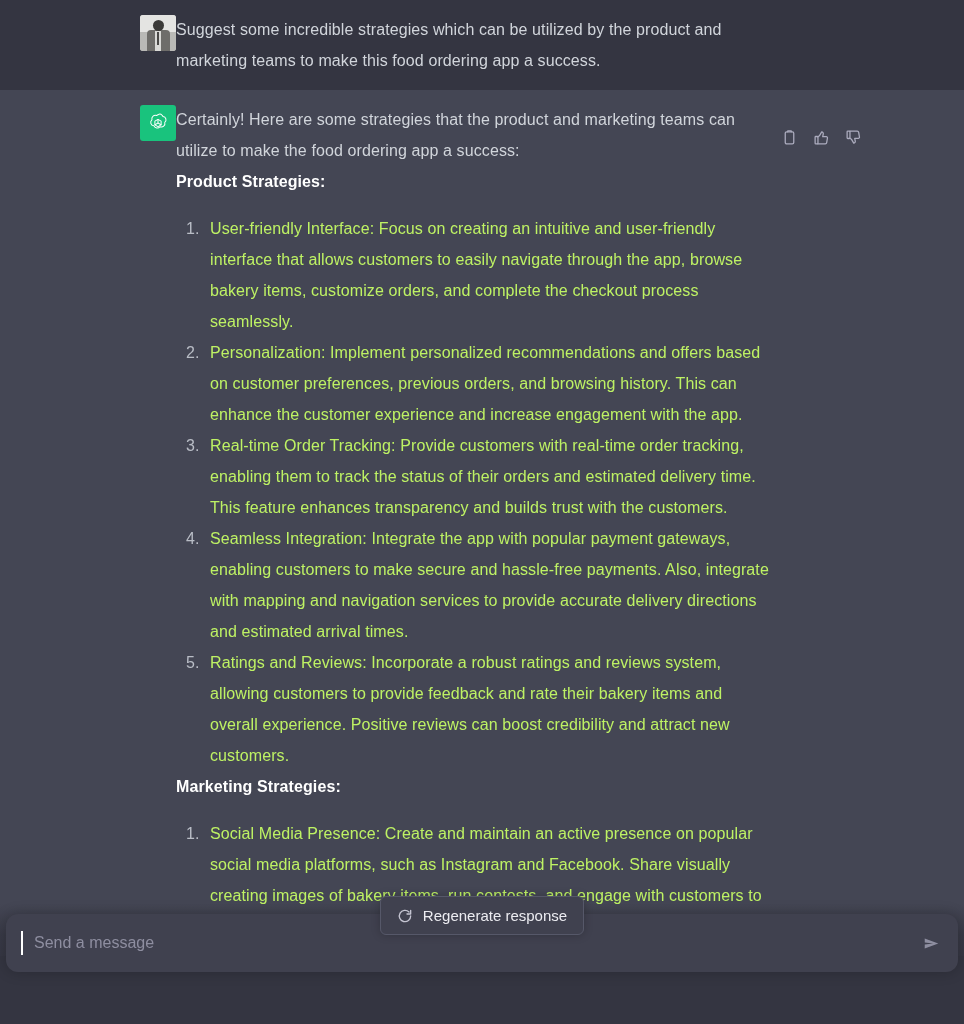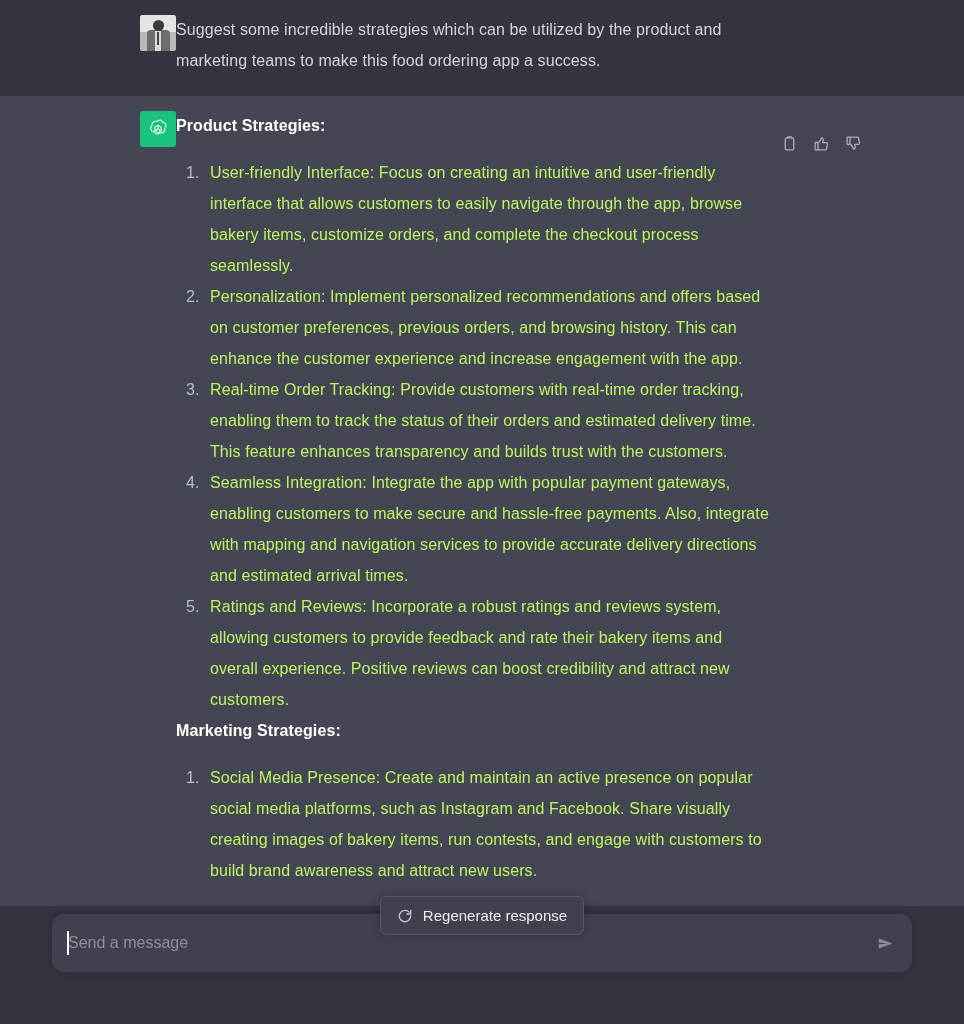--- a/index.html
+++ b/index.html
@@ -26,21 +26,21 @@
     justify-content: center;
     position: relative;
   }
   .msg-row.user      { background: #343541; }
   .msg-row.assistant { background: #444654; }
 
   .msg-inner {
     position: relative;
     width: 768px;
     display: flex;
-    padding: 14px 0 20px 0;
+    padding: 14px 0 14px 0;
   }
 
   .avatar-col {
     width: 78px;
     flex: 0 0 78px;
     display: flex;
     justify-content: flex-end;
     padding-top: 1px;
   }
 
@@ -161,27 +161,28 @@
                  #343541 58%,
                  #343541 100%);
     z-index: 5;
     display: flex;
     justify-content: center;
     align-items: flex-start;
     padding-top: 10px;
   }
   .composer {
     position: relative;
-    width: 860px;
+    width: 952px;
     height: 58px;
     background: #40414f;
     border-radius: 12px;
     box-shadow: 0 0 14px rgba(0,0,0,.22);
     display: flex;
     align-items: center;
+    padding-left: 12px;
   }
   .composer-input {
     flex: 1 1 auto;
     background: transparent;
     border: none;
     outline: none;
     color: #ececf1;
     font-size: 16px;
     font-family: "Liberation Sans", sans-serif;
     padding: 0 50px 0 16px;
@@ -237,20 +238,21 @@
           <svg width="22" height="22" viewBox="0 0 24 24" fill="none" stroke="#ffffff" stroke-width="1.1" stroke-linecap="round" stroke-linejoin="round">
             <path d="M12 3.1c1.3-1 3.1-.9 4.3.2l.1.1c.5.4.8.9 1 1.5 1.5.1 2.8 1.1 3.2 2.6.4 1.4-.1 2.9-1.2 3.8.4 1.4 0 3-1.2 4-1.1 1-2.7 1.2-4 .7-.9 1.1-2.3 1.7-3.7 1.4-1.4-.2-2.6-1.2-3.1-2.5-1.5-.1-2.8-1.1-3.2-2.6-.4-1.4.1-2.9 1.2-3.8-.4-1.4 0-3 1.2-4 1.1-1 2.7-1.2 4-.7.4-.3.8-.6 1.4-.7z"></path>
             <path d="M12 8.1 15.4 10v4L12 15.9 8.6 14v-4L12 8.1z"></path>
             <path d="M12 8.1v3.9l3.4 2M12 12l-3.4 2"></path>
           </svg>
         </div>
       </div>
 
       <div class="content-col">
 
+        <div class="para">Certainly! Here are some strategies that the product and marketing teams can utilize to make the food ordering app a success:</div>
 
         <div class="heading">Product Strategies:</div>
         <ol class="list">
           <li>User-friendly Interface: Focus on creating an intuitive and user-friendly interface that allows customers to easily navigate through the app, browse bakery items, customize orders, and complete the checkout process seamlessly.</li>
           <li>Personalization: Implement personalized recommendations and offers based on customer preferences, previous orders, and browsing history. This can enhance the customer experience and increase engagement with the app.</li>
           <li>Real-time Order Tracking: Provide customers with real-time order tracking, enabling them to track the status of their orders and estimated delivery time. This feature enhances transparency and builds trust with the customers.</li>
           <li>Seamless Integration: Integrate the app with popular payment gateways, enabling customers to make secure and hassle-free payments. Also, integrate with mapping and navigation services to provide accurate delivery directions and estimated arrival times.</li>
           <li>Ratings and Reviews: Incorporate a robust ratings and reviews system, allowing customers to provide feedback and rate their bakery items and overall experience. Positive reviews can boost credibility and attract new customers.</li>
         </ol>
 

